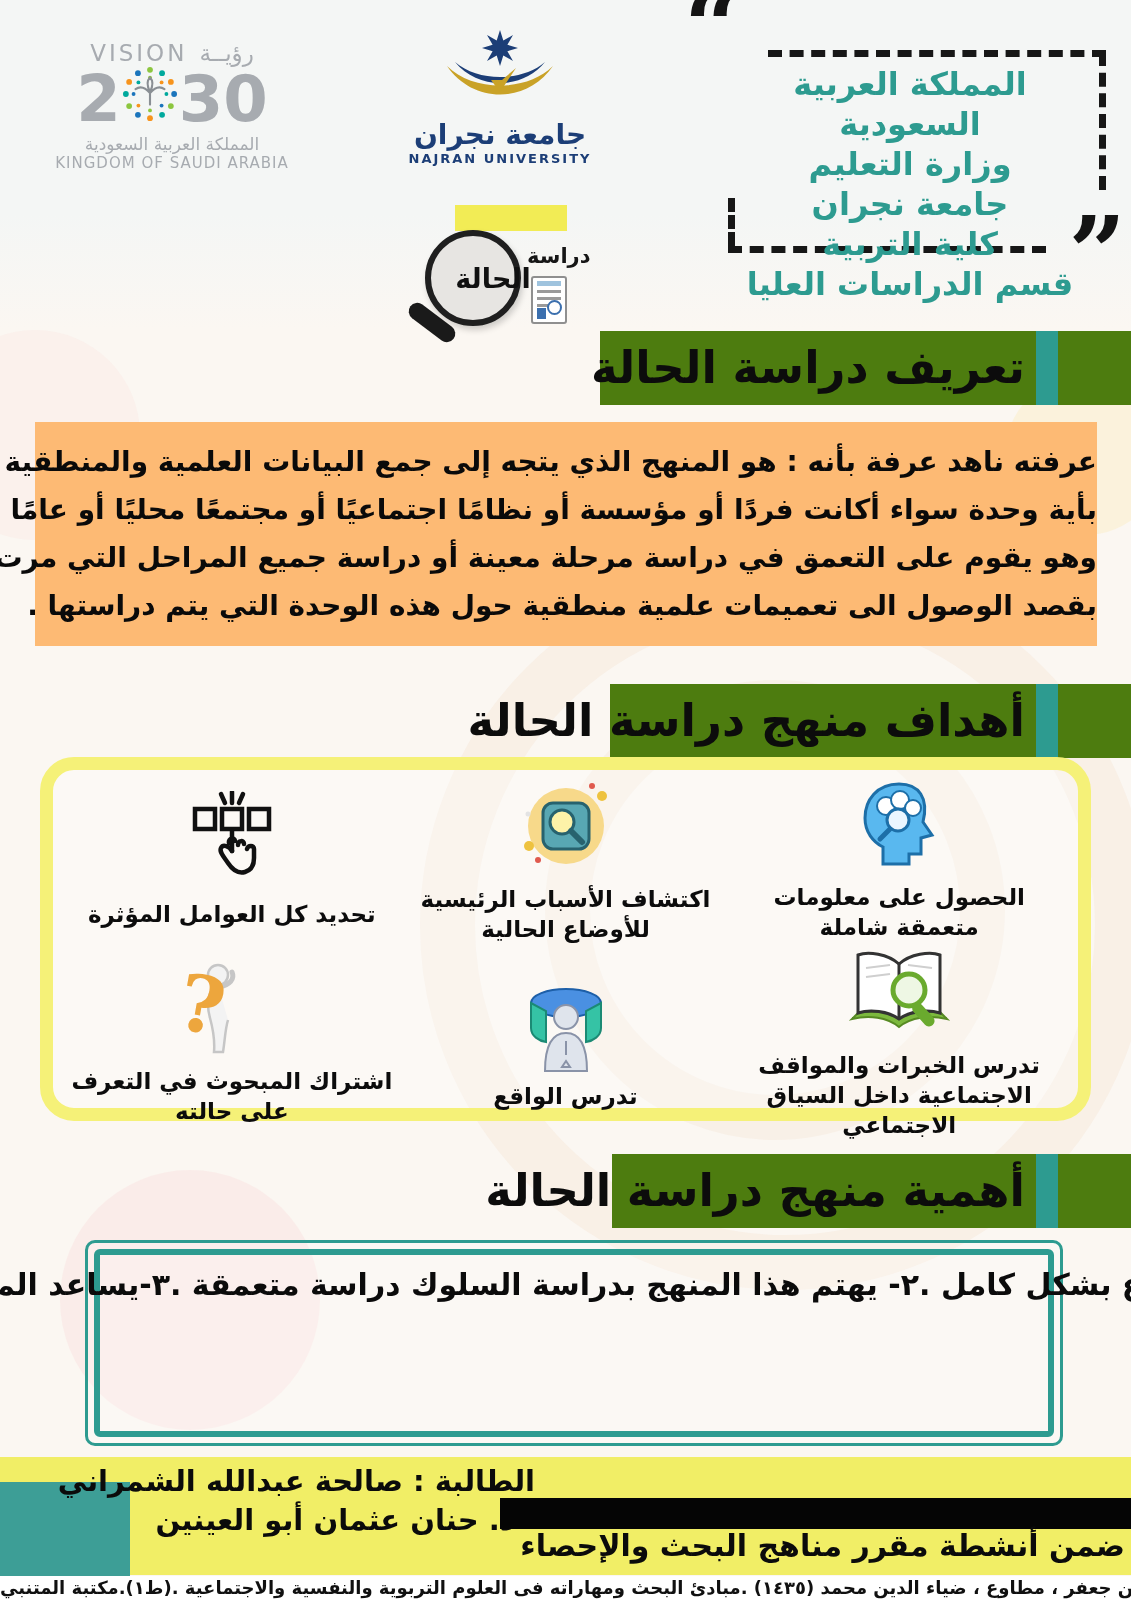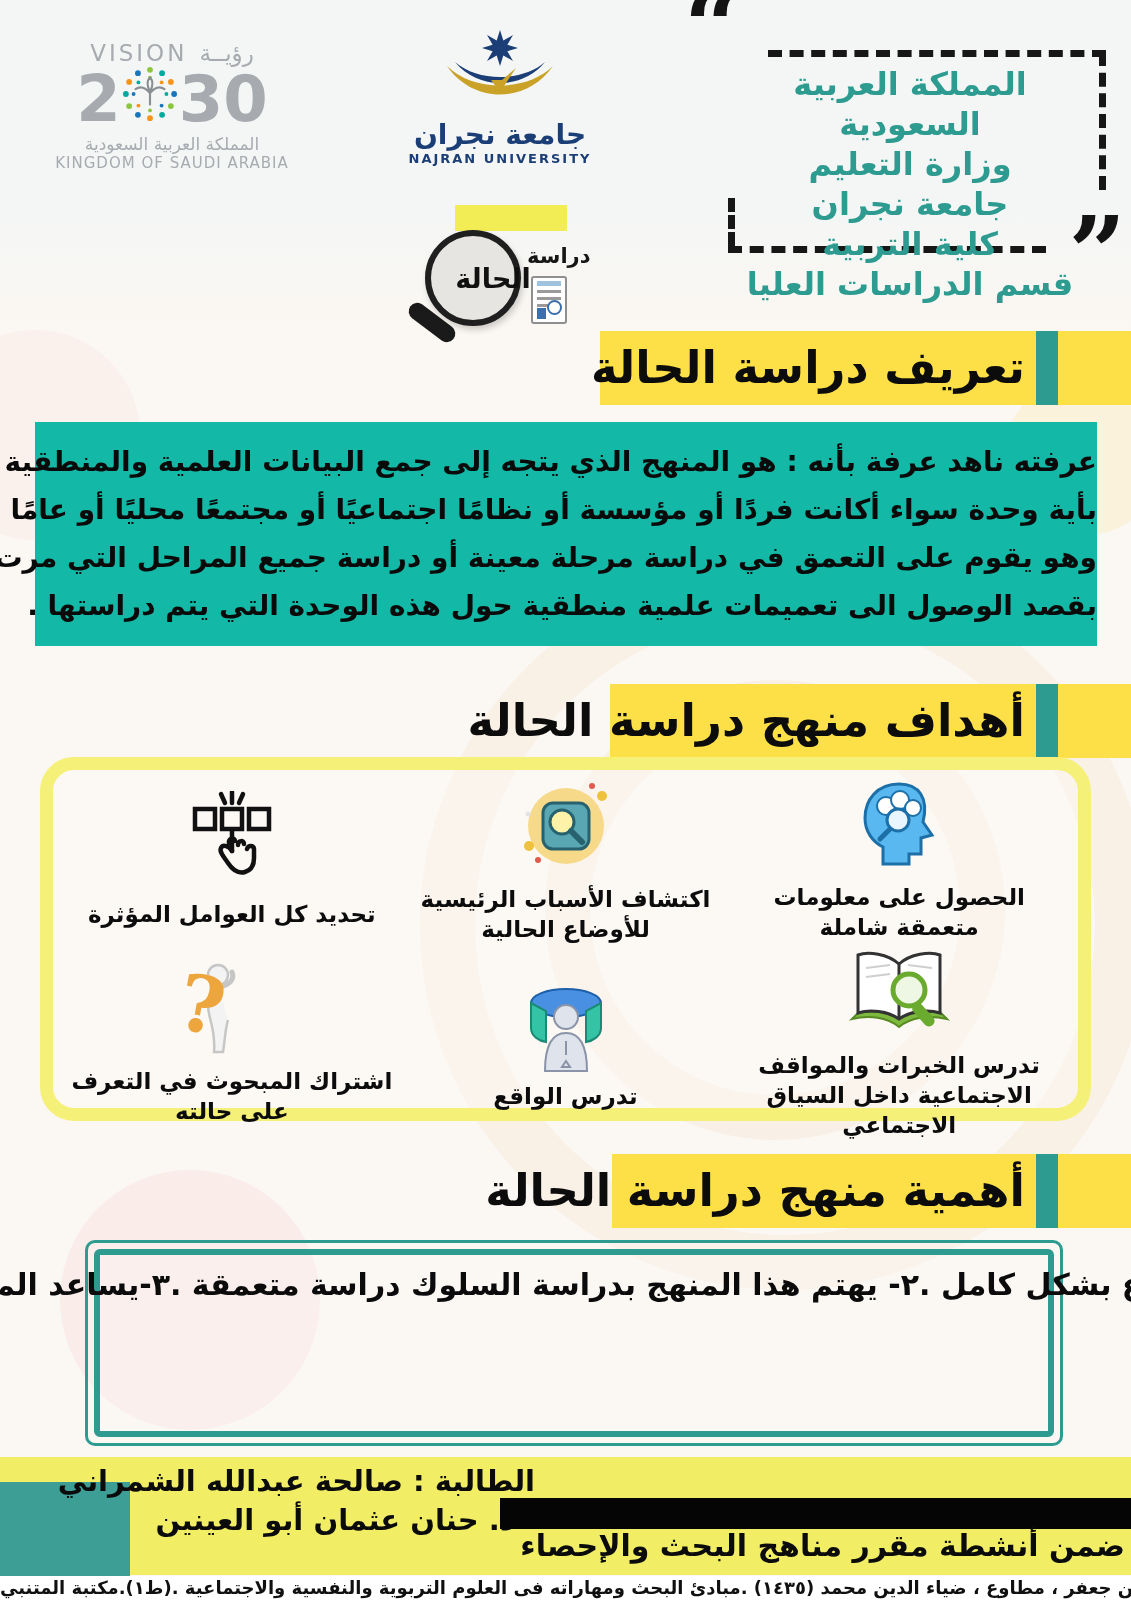--- a/index.html
+++ b/index.html
@@ -48,26 +48,26 @@
   .lens-text{font-size:27px;font-weight:bold;color:#111;direction:rtl;margin-left:40px;}
   .handle{position:absolute;left:-8px;top:86px;width:54px;height:17px;background:#1a1a1a;border-radius:9px;transform:rotate(37deg);}
   .side-text{position:absolute;left:114px;top:16px;font-size:21px;font-weight:bold;direction:rtl;color:#161616;}
   .doc{position:absolute;left:118px;top:48px;width:36px;height:48px;background:#fff;border:2px solid #8f8f8f;border-radius:3px;box-sizing:border-box;}
   .doc-header{height:5px;background:#9fc3de;margin:3px 4px 0;}
   .doc-line{height:3px;background:#9a9a9a;margin:4px 4px 0;}
   .doc-square{position:absolute;left:4px;bottom:3px;width:9px;height:11px;background:#3b6fae;}
   .doc-mag{position:absolute;right:3px;bottom:7px;width:11px;height:11px;border:2px solid #3b6fae;border-radius:50%;background:#fff;}
 
   
-  .sec-header{right:0;height:74px;background:#fde047;}
+  .sec-header{right:0;height:74px;background:#4d7c0f;}
   .sec-bar{position:absolute;right:73px;top:0;bottom:0;width:22px;background:#2d9b90;}
   .sec-title{position:absolute;right:106px;top:0;line-height:74px;font-size:45px;font-weight:bold;color:#0c0c0c;direction:rtl;white-space:nowrap;}
 
   
-  .def-block{left:35px;top:422px;width:1062px;height:224px;background:#14b8a6;direction:rtl;text-align:center;padding-top:16px;box-sizing:border-box;}
+  .def-block{left:35px;top:422px;width:1062px;height:224px;background:#fdba74;direction:rtl;text-align:center;padding-top:16px;box-sizing:border-box;}
   .def-line{font-size:28px;font-weight:bold;color:#0a0a0a;line-height:48px;white-space:nowrap;}
 
   
   .goals-box{left:40px;top:757px;width:1051px;height:364px;box-sizing:border-box;border:13px solid #f5f178;border-radius:34px;background:rgba(255,255,255,.28);display:grid;direction:rtl;grid-template-columns:1fr 1fr 1fr;grid-template-rows:1fr 1fr;padding:6px 12px;}
   .goal-item{display:flex;flex-direction:column;align-items:center;justify-content:center;gap:4px;}
   .goal-label{font-size:23px;font-weight:bold;color:#0c0c0c;text-align:center;line-height:30px;direction:rtl;}
 
   
   .imp-frame{left:85px;top:1240px;width:978px;height:206px;box-sizing:border-box;border:3px solid #2d9b90;border-radius:10px;background:rgba(255,255,255,.2);}
   .imp-inner{position:absolute;inset:6px;border:6px solid #2d9b90;border-radius:6px;display:flex;justify-content:center;direction:rtl;text-align:center;}

